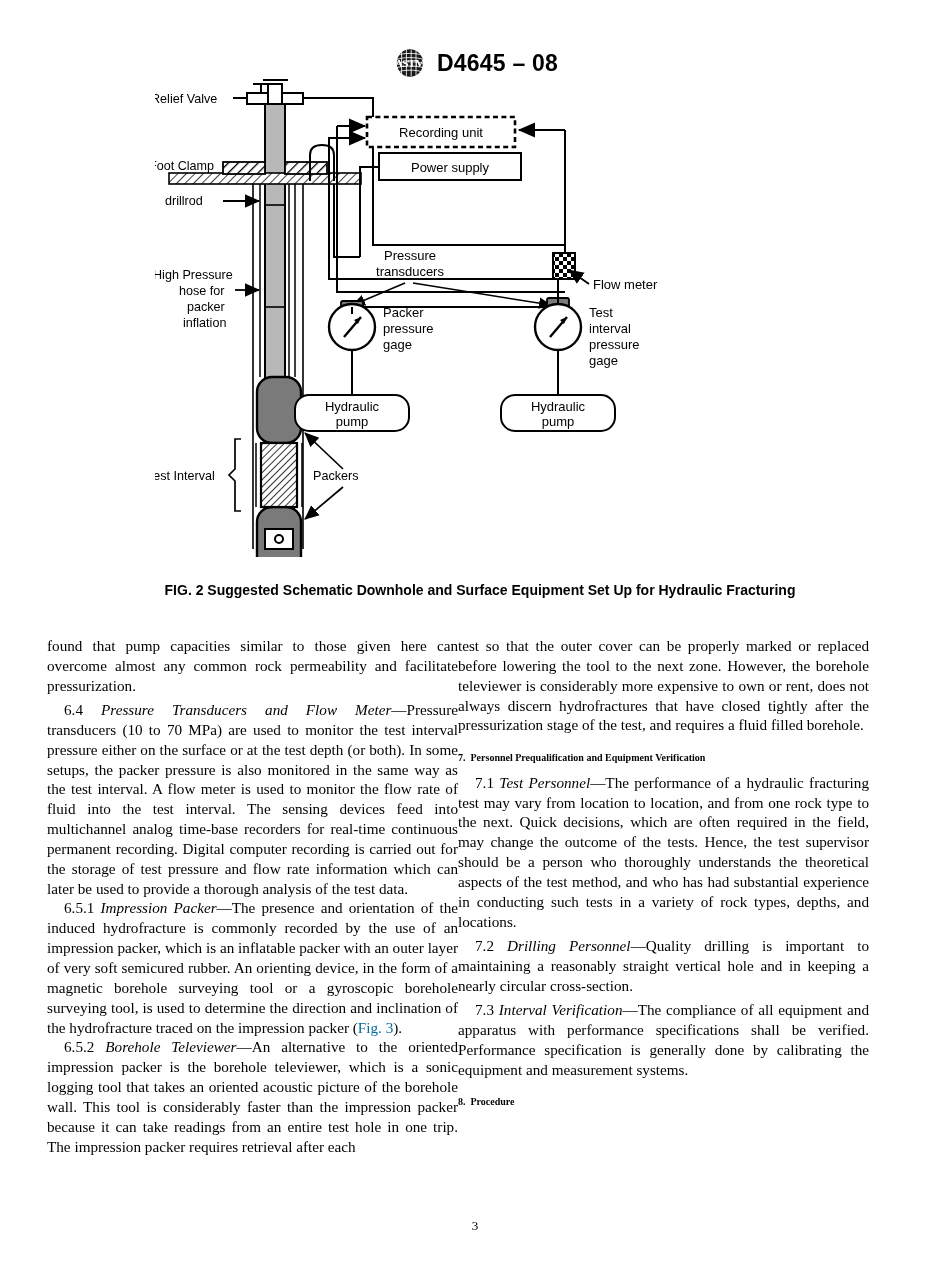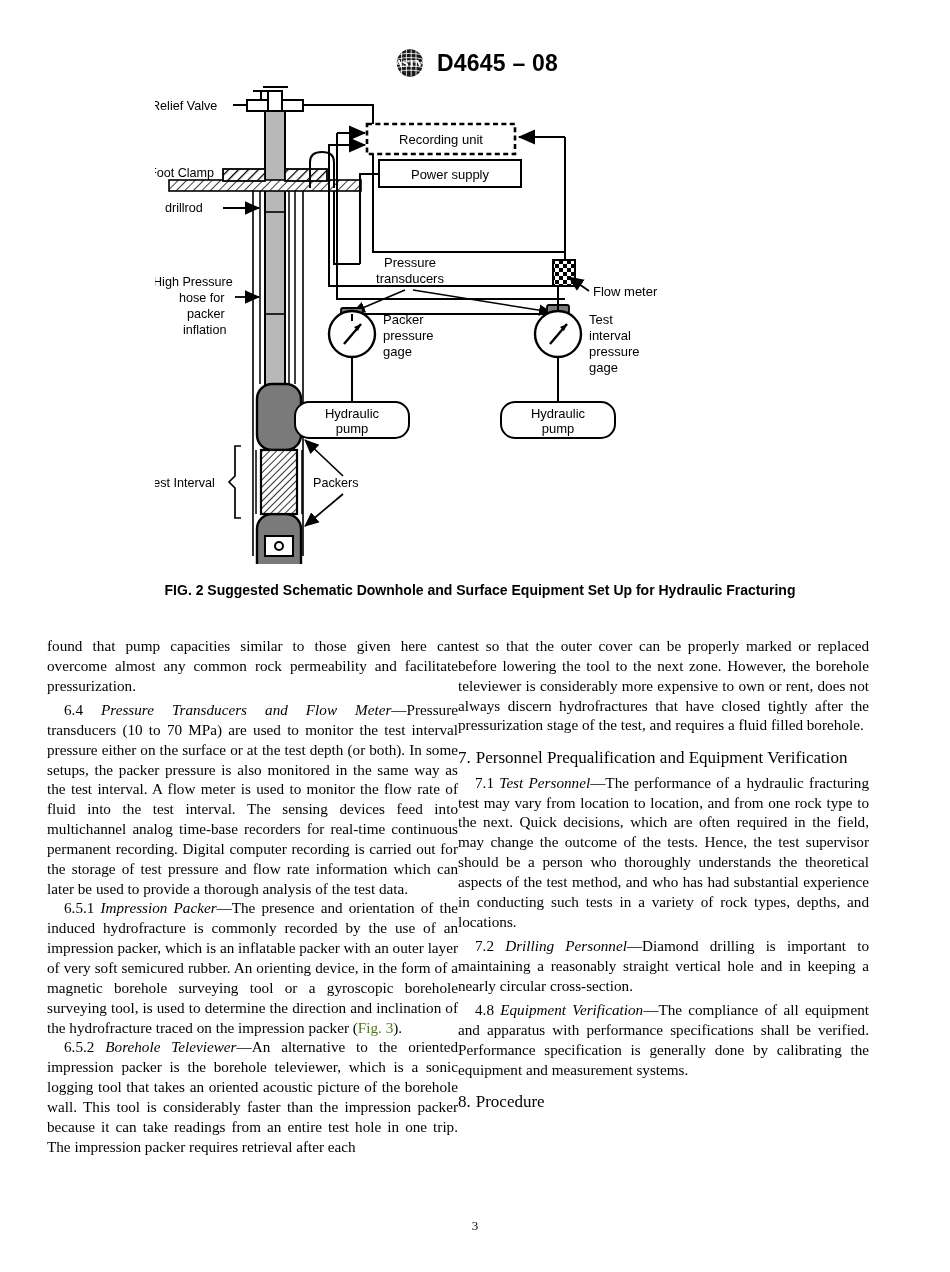--- a/index.html
+++ b/index.html
@@ -32,21 +32,21 @@
   .std-desig {
     font-family: "Liberation Sans", sans-serif;
     font-weight: bold;
     font-size: 23px;
     letter-spacing: 0.2px;
   }
 
   
   .figure-wrap {
     position: absolute;
-    top: 84px;
+    top: 77px;
     left: 0;
     width: 950px;
     height: 490px;
   }
   .figure-svg { display: block; margin: 0 auto; }
 
   .fig-caption {
     position: absolute;
     top: 582px;
     left: 5px;
@@ -75,29 +75,29 @@
     text-justify: inter-word;
     hyphens: none;
   }
   p.indent { text-indent: 17px; }
   p.gap-before { margin-top: 4.5px; }
 
   h3.sec-head {
     margin: 0;
     padding-top: 13px;
     padding-bottom: 5px;
-    font-size: 17px;
-    font-weight: normal;
+    font-size: 10px;
+    font-weight: bold;
     line-height: 19.5px;
     text-align: left;
   }
   h3.sec-head .num { margin-right: 5px; }
 
   .it { font-style: italic; margin-top: 28px; }
-  .xref { color: #4d7c0f; }
+  .xref { color: #0369a1; }
 
   
   .page-num {
     position: absolute;
     top: 1218px;
     left: 0;
     width: 950px;
     text-align: center;
     font-size: 13px;
   }
@@ -295,22 +295,22 @@
   </div>
 
   <div class="col">
 
     <p class="para">test so that the outer cover can be properly marked or replaced before lowering the tool to the next zone. However, the borehole televiewer is considerably more expensive to own or rent, does not always discern hydrofractures that have closed tightly after the pressurization stage of the test, and requires a fluid filled borehole.</p>
 
     <h3 class="sec-head"><span class="num">7.</span><span>Personnel Prequalification and Equipment Verification</span></h3>
 
     <p class="para indent"><span>7.1</span> <span class="it">Test Personnel</span><span>—The performance of a hydraulic fracturing test may vary from location to location, and from one rock type to the next. Quick decisions, which are often required in the field, may change the outcome of the tests. Hence, the test supervisor should be a person who thoroughly understands the theoretical aspects of the test method, and who has had substantial experience in conducting such tests in a variety of rock types, depths, and locations.</span></p>
 
-    <p class="para indent gap-before"><span>7.2</span> <span class="it">Drilling Personnel</span><span>—Diamond drilling is important to maintaining a reasonably straight vertical hole and in keeping a nearly circular cross-section.</span></p>
-
-    <p class="para indent gap-before"><span>4.8</span> <span class="it">Equipment Verification</span><span>—The compliance of all equipment and apparatus with performance specifications shall be verified. Performance specification is generally done by calibrating the equipment and measurement systems.</span></p>
+    <p class="para indent gap-before"><span>7.2</span> <span class="it">Drilling Personnel</span><span>—Quality drilling is important to maintaining a reasonably straight vertical hole and in keeping a nearly circular cross-section.</span></p>
+
+    <p class="para indent gap-before"><span>7.3</span> <span class="it">Interval Verification</span><span>—The compliance of all equipment and apparatus with performance specifications shall be verified. Performance specification is generally done by calibrating the equipment and measurement systems.</span></p>
 
     <h3 class="sec-head"><span class="num">8.</span><span>Procedure</span></h3>
 
   </div>
 </div>
 
 <div class="page-num">3</div>
 
 </body></html>

